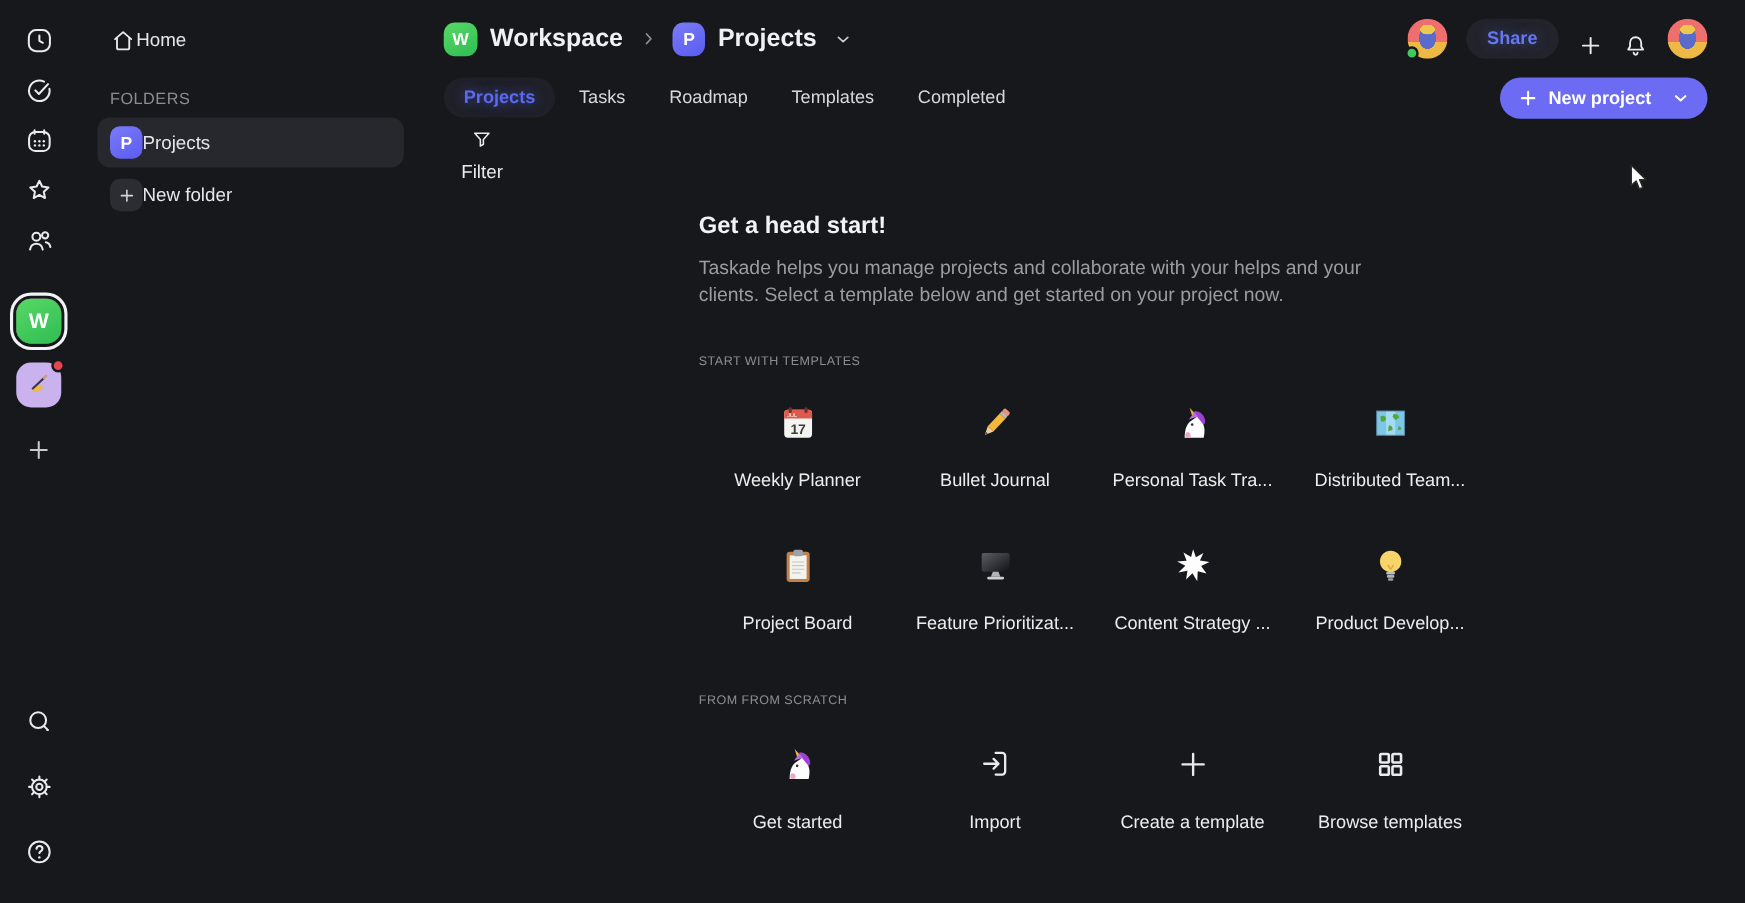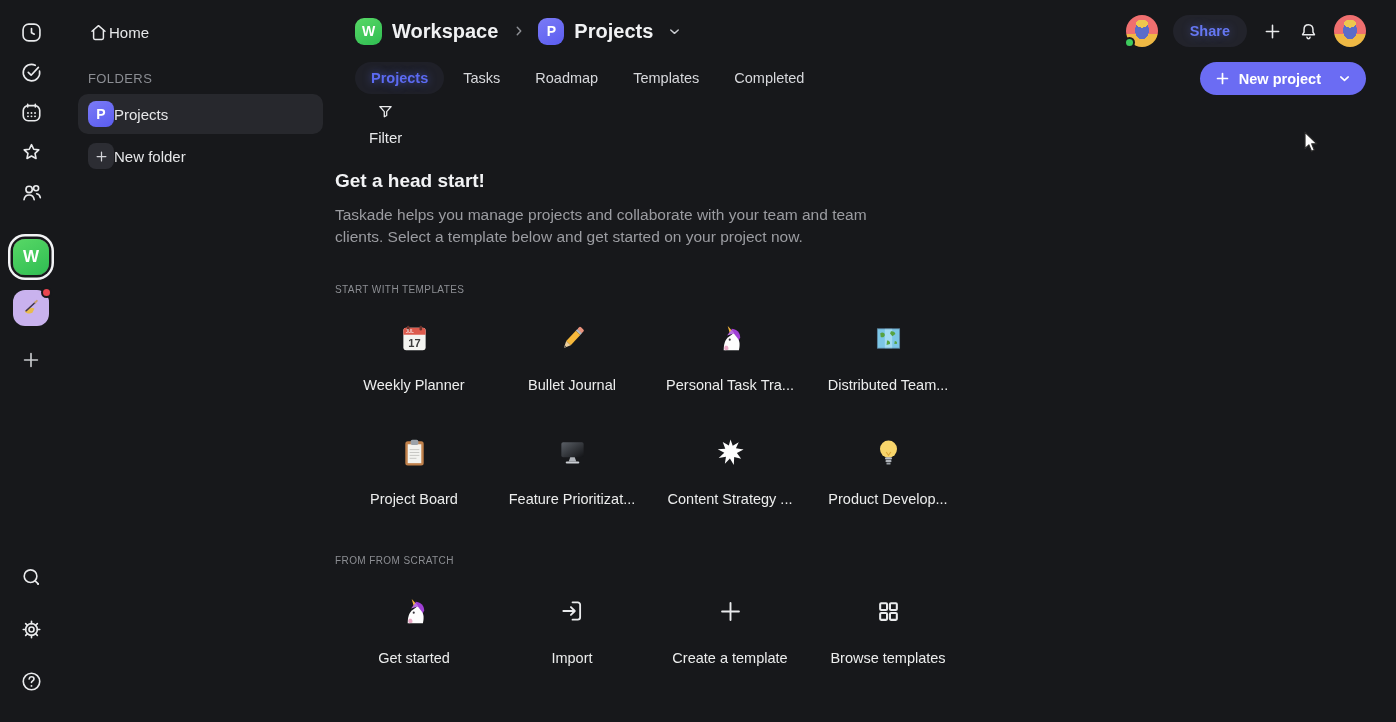--- a/index.html
+++ b/index.html
@@ -65,21 +65,21 @@
     padding:0 30px 0 20px;
   }
   .crumb { display:flex; align-items:center; cursor:pointer; }
   .crumb-badge {
     width:27px; height:27px; border-radius:9px; display:flex; align-items:center;
     justify-content:center; font-size:14px; font-weight:bold; color:#fff;
   }
   .crumb-badge.green { background:linear-gradient(150deg,#58d866,#2fbd52); }
   .crumb-txt { font-size:20px; font-weight:700; color:#f0f1f3; margin:0 10px 0 10px; }
   .crumb-sep { margin:0 4px; display:flex; }
-  .hdr-right { display:flex; align-items:center; gap:15px; }
+  .hdr-right { display:flex; align-items:flex-end; gap:15px; }
   .avatar {
     width:32px; height:32px; border-radius:50%; position:relative; cursor:pointer;
     background:
       radial-gradient(ellipse 6px 4px at 50% 27%, #eec84e 97%, transparent),
       radial-gradient(ellipse 7px 9px at 50% 48%, #5a6cc9 97%, transparent),
       linear-gradient(#ef6f6f 58%, #eeb844 58%);
   }
   .status-dot {
     position:absolute; left:-2px; bottom:-1px; width:11px; height:11px;
     border-radius:50%; background:#3ecb5d; border:2px solid #17181b;
@@ -112,21 +112,21 @@
 
   .filter-row { height:44px; display:flex; align-items:center; padding-left:20px; }
   .filter-btn {
     display:flex; align-items:center; gap:9px; padding:8px 14px; border-radius:18px;
     cursor:pointer; font-size:15px; color:#e8e9eb; background:transparent; border:none;
     font-family:inherit;
     flex-direction:column;
   }
 
   
-  .content { width:648px; }
+  .content { margin-left:224px; width:648px; }
   .h1 { font-size:19px; font-weight:bold; color:#f2f3f5; margin-top:24px; }
   .desc {
     margin-top:12px; font-size:15.5px; line-height:22px; color:#9b9ca1; width:562px;
   }
   .section-heading {
     margin-top:36px; font-size:10px; color:#8c8e93; letter-spacing:0.4px;
   }
   .grid { display:grid; grid-template-columns:repeat(4,158px); margin-top:6px; }
   .cell {
     display:flex; flex-direction:column; align-items:center; padding:20px 6px 22px;
@@ -315,21 +315,21 @@
       <button class="filter-btn">
         <svg width="17" height="17" viewBox="0 0 24 24" fill="none" stroke="#e9eaec" stroke-width="1.8" stroke-linejoin="round">
             <path d="M4 5h16l-6.3 7.1v5.5l-3.4 1.9v-7.4z"></path>
           </svg>
         <span>Filter</span>
       </button>
     </div>
 
     <div class="content">
       <div class="h1">Get a head start!</div>
-      <div class="desc">Taskade helps you manage projects and collaborate with your team and team clients. Select a template below and get started on your project now.</div>
+      <div class="desc">Taskade helps you manage projects and collaborate with your helps and your clients. Select a template below and get started on your project now.</div>
 
       <div class="section-heading">START WITH TEMPLATES</div>
       <div class="grid">
 
         <div class="cell">
           <span class="ic">
             <svg width="31" height="31" viewBox="0 0 32 32">
                 <rect x="4.5" y="5" width="23" height="23" rx="3" fill="#f4f4f1"></rect>
                 <path d="M4.5 8a3 3 0 0 1 3-3h17a3 3 0 0 1 3 3v4.2h-23z" fill="#dd5a4d"></path>
                 <rect x="8.2" y="2.8" width="2.6" height="5" rx="1.3" fill="#6e322b"></rect>

